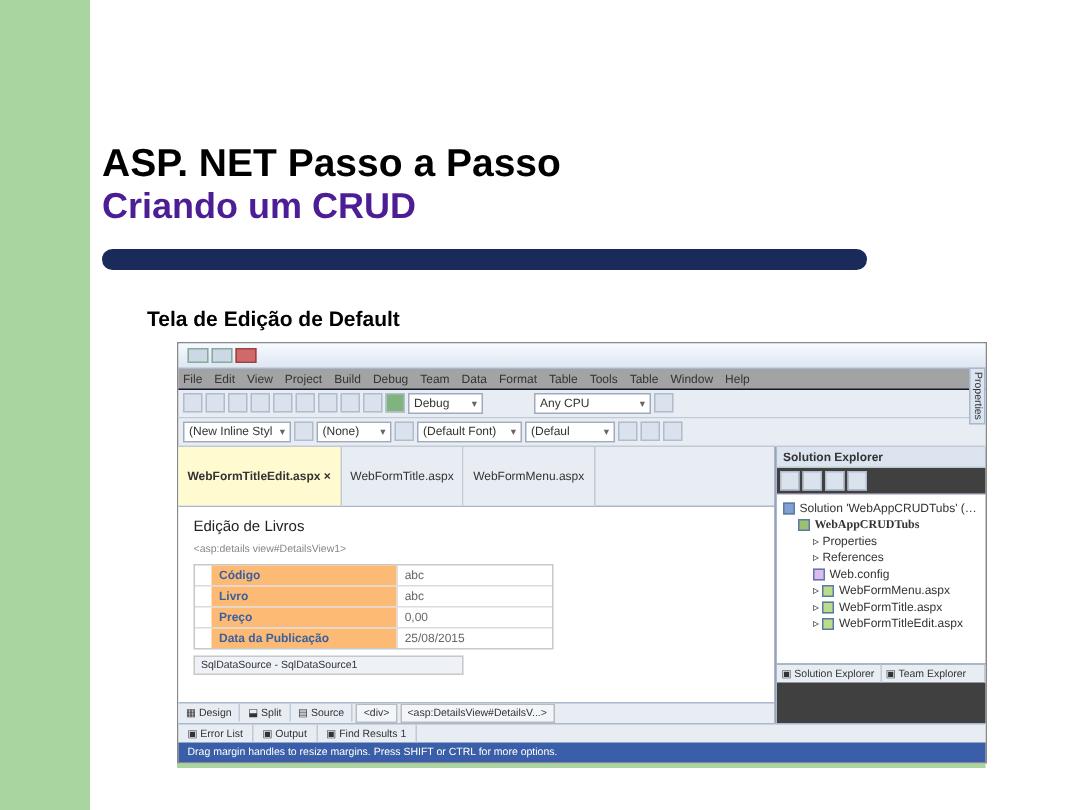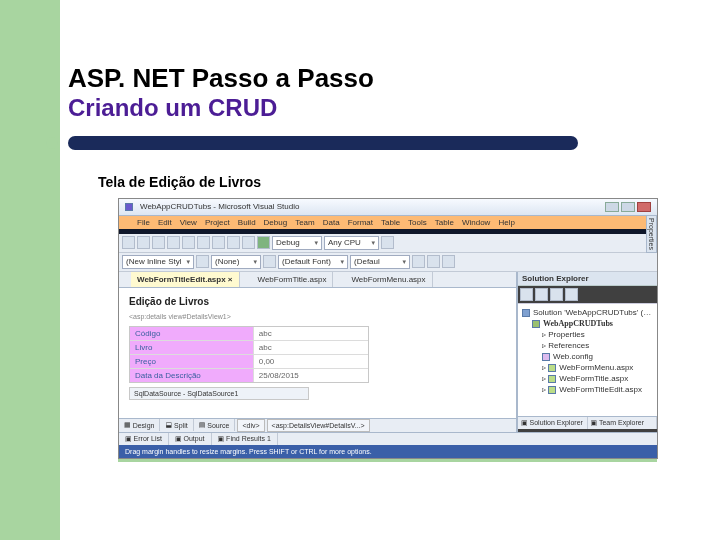--- a/index.html
+++ b/index.html
@@ -1,47 +1,47 @@
 <!DOCTYPE html>
 <html><head>
 <meta charset="utf-8">
 <style>
   * { box-sizing: border-box; margin: 0; padding: 0; }
   body { width: 720px; height: 540px; font-family: Arial, sans-serif; background: #fff; position: relative; }
   .green-band { position: absolute; left: 0; top: 0; width: 60px; height: 540px; background: #a8d5a0; }
-  .slide { position: absolute; left: 68px; top: 64px; width: 630px; }
+  .slide { position: absolute; left: 68px; top: 94px; width: 630px; }
   .title { font-size: 26px; font-weight: bold; color: #000; line-height: 1.15; }
   .subtitle { font-size: 24px; font-weight: bold; color: #4c1d95; margin-top: 0; }
   .blue-bar { margin-top: 14px; height: 14px; background: #1a2a5a; border-radius: 7px; width: 510px; position: relative; }
   .blue-bar::before { content:''; position:absolute; left:-22px; top:1px; width:12px; height:12px; border-radius:50%; background:#a8d5a0; }
   .subhead { font-size: 14px; font-weight: bold; margin-top: 24px; margin-left: 30px; }
   .vs { margin-top: 8px; margin-left: 50px; border: 1px solid #888; font-size: 8px; width: 540px; background: #eef2f8; color: #333; }
   .vs-title { background: linear-gradient(#f7faff,#dde6f2); padding: 3px 6px; display:flex; align-items:center; justify-content:space-between; border-bottom:1px solid #a9b8cc; }
   .vs-title-left { display:flex; align-items:center; gap:4px; }
   .wc { display:flex; gap:2px; }
   .wc span { width:14px; height:10px; background:#cdd8e6; border:1px solid #8a9; display:inline-block; }
   .wc .close { background:#d06a6a; border-color:#a04040; }
-  .menubar { background:#fdba74; padding:2px 18px; display:flex; gap:8px; border-bottom:5px solid #0f172a; font-size:8px; }
+  .menubar { background:#a3a3a3; padding:2px 3px; display:flex; gap:8px; border-bottom:1px solid #0f172a; font-size:8px; }
   .menubar span { cursor:default; }
   .toolbar { background:#e8edf4; padding:2px 3px; display:flex; gap:2px; border-bottom:1px solid #c2cad6; align-items:center; }
   .tbtn { width:13px; height:13px; background:#d9e2ed; border:1px solid #b2bccc; }
   .tfield { height:14px; background:#fff; border:1px solid #a0abc0; font-size:8px; padding:0 3px; display:flex; align-items:center; justify-content:space-between; }
   .chev { font-size:7px; color:#666; }
   .content-area { display:flex; background:#fff; }
   .editor { flex:1; border-right:1px solid #a9b8cc; }
   .tabs { display:flex; background:#e8edf4; border-bottom:1px solid #a9b8cc; }
-  .tab { padding:3px 6px; font-size:8px; border-right:1px solid #c2cad6; background:#e8edf4;margin-left:12px; }
+  .tab { padding:15px 6px; font-size:8px; border-right:1px solid #c2cad6; background:#e8edf4; }
   .tab.active { background:#fffad0; font-weight:bold; }
   .form-area { padding:8px 10px; min-height:130px; background:#fff; }
-  .form-title { font-size:10px; font-weight:bold; margin-bottom:6px; color:#222; }
+  .form-title { font-size:10px; font-weight:normal; margin-bottom:6px; color:#222; }
   .placeholder-caption { font-size:7px; color:#888; margin:6px 0; }
   .tbl { border:1px solid #c8c8c8; width:240px; }
   .row { display:flex; border-bottom:1px solid #dcdcdc; font-size:8px; }
   .row:last-child { border-bottom:none; }
-  .cell-l { width:52%; padding:2px 5px; background:#f0abfc; border-right:1px solid #dcdcdc; font-weight:normal; color:#3a60a0; }
+  .cell-l { width:52%; padding:2px 5px; background:#fdba74; border-right:1px solid #dcdcdc; font-weight:bold; color:#3a60a0;margin-left:11px; }
   .cell-r { flex:1; padding:2px 5px; color:#666; }
   .datasource { font-size:7px; background:#eef2f8; border:1px solid #c8c8c8; padding:2px 4px; margin-top:4px; width:180px; }
   .view-switch { display:flex; border-top:1px solid #a9b8cc; background:#e8edf4; font-size:7px; align-items:center; }
   .view-switch .vbtn { padding:2px 5px; border-right:1px solid #c2cad6; display:flex; gap:2px; align-items:center; }
   .crumb { padding:2px 4px; border:1px solid #bbb; background:#f2f5fa; margin-left:2px; }
   .sidepane { width:140px; background:#404040; border-left:1px solid #a9b8cc; }
   .sidehead { background:#dbe4ef; padding:2px 4px; font-size:8px; font-weight:bold; border-bottom:1px solid #bcc; }
   .side-tools { display:flex; gap:2px; padding:2px; border-bottom:1px solid #ccd; }
   .tree { padding:3px 4px; font-size:8px; background:#fff; height:112px; }
   .tree .node { padding:1px 0; white-space:nowrap; overflow:hidden; text-overflow:ellipsis; }
@@ -58,30 +58,26 @@
 </style>
 </head>
 <body>
 
 <div class="green-band"></div>
 
 <div class="slide">
   <div class="title">ASP. NET Passo a Passo</div>
   <div class="subtitle">Criando um CRUD</div>
   <div class="blue-bar"></div>
-  <div class="subhead">Tela de Edição de Livros</div>
+  <div class="subhead">Tela de Edição de Default</div>
 
   <div class="vs" style="position:relative;">
     <div class="prop-tab">Properties</div>
 
     <div class="vs-title">
-      <div class="vs-title-left">
-        <span class="sq-ico" style="background:#6a5acd;"></span>
-        <span>WebAppCRUDTubs - Microsoft Visual Studio</span>
-      </div>
       <div class="wc">
         <span></span>
         <span></span>
         <span class="close"></span>
       </div>
     </div>
 
     <div class="menubar">
       <span>File</span>
       <span>Edit</span>
@@ -107,21 +103,21 @@
       <span class="tbtn"></span>
       <span class="tbtn"></span>
       <span class="tbtn"></span>
       <span class="tbtn"></span>
       <span class="tbtn"></span>
       <span class="tbtn" style="background:#7fb47f;"></span>
       <div class="tfield" style="width:50px;">
           <span>Debug</span>
           <span class="chev">▾</span>
         </div>
-      <div class="tfield" style="width:55px;">
+      <div class="tfield" style="width:78px;margin-left:32px;">
           <span>Any CPU</span>
           <span class="chev">▾</span>
         </div>
       <span class="tbtn"></span>
     </div>
 
     <div class="toolbar">
       <div class="tfield" style="width:72px;text-align:right;">
           <span>(New Inline Styl</span>
           <span class="chev">▾</span>
@@ -162,21 +158,21 @@
               </div>
             <div class="row">
                 <div class="cell-l">Livro</div>
                 <div class="cell-r">abc</div>
               </div>
             <div class="row">
                 <div class="cell-l">Preço</div>
                 <div class="cell-r">0,00</div>
               </div>
             <div class="row">
-                <div class="cell-l">Data da Descrição</div>
+                <div class="cell-l">Data da Publicação</div>
                 <div class="cell-r">25/08/2015</div>
               </div>
           </div>
           <div class="datasource">SqlDataSource - SqlDataSource1</div>
         </div>
         <div class="view-switch">
           <div class="vbtn">▦ <span>Design</span></div>
           <div class="vbtn">⬓ <span>Split</span></div>
           <div class="vbtn">▤ <span>Source</span></div>
           <span class="crumb">&lt;div&gt;</span>

